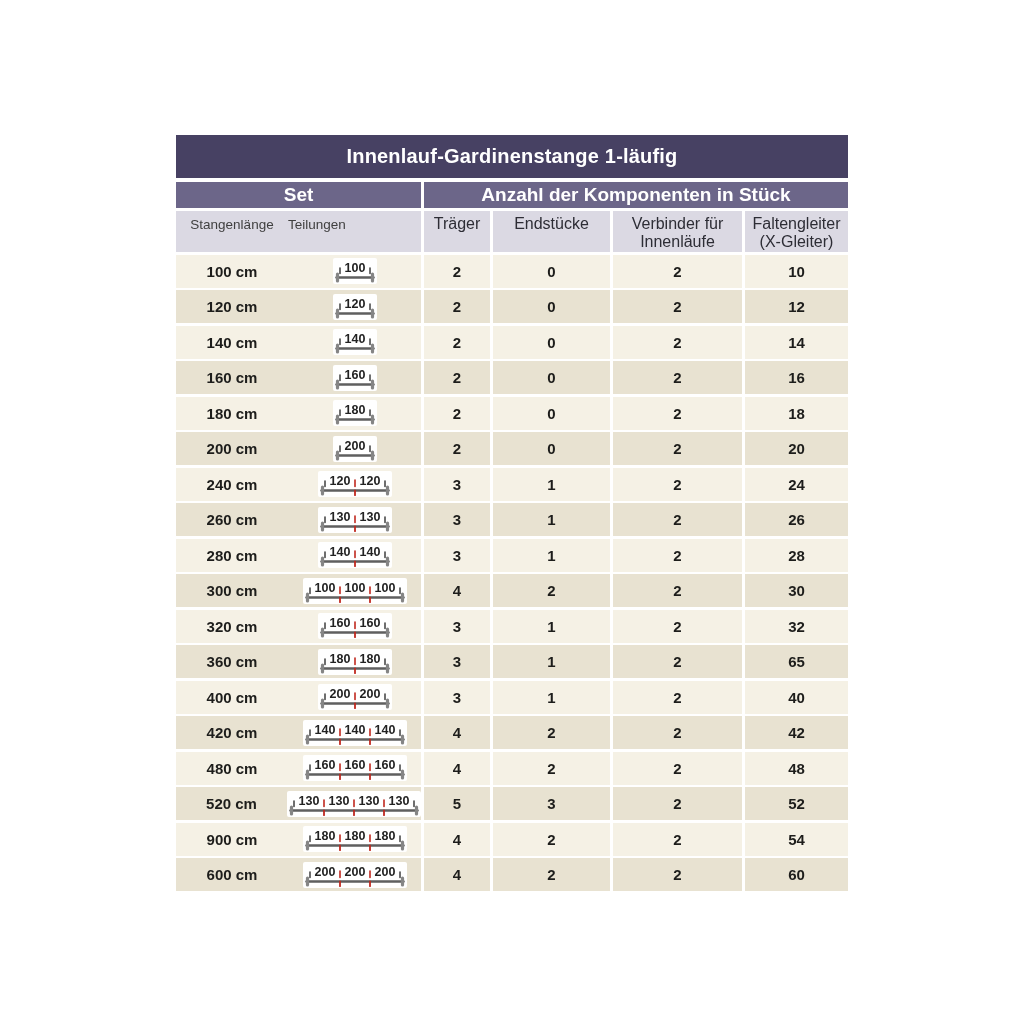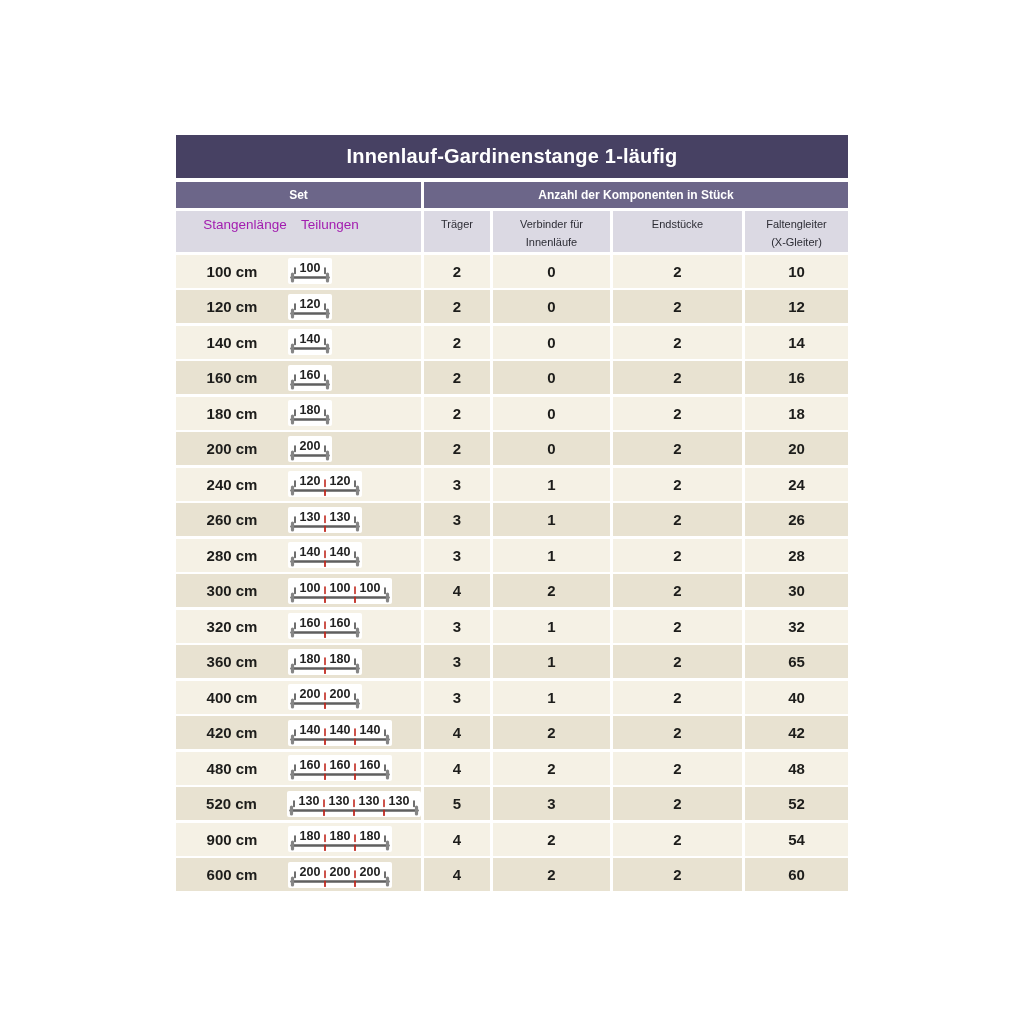--- a/index.html
+++ b/index.html
@@ -36,77 +36,77 @@
   .section-row {
     display: grid;
     grid-template-columns: 245px 424px;
     column-gap: 3px;
     margin-bottom: 3px;
   }
   .section-cell {
     height: 26px;
     background: var(--section_bg);
     color: #ffffff;
-    font-size: 12px;
+    font-size: 19px;
     font-weight: bold;
     display: flex;
     align-items: center;
     justify-content: center;
   }
   .grid-row {
     display: grid;
     grid-template-columns: 245px 66px 117px 129px 103px;
     column-gap: 3px;
     margin-bottom: 2.5px;
   }
   .header-cell {
     background: var(--header_bg);
     min-height: 41px;
     color: #2d2d35;
-    font-size: 11px;
+    font-size: 16px;
     line-height: 18px;
     display: flex;
     flex-direction: column;
     align-items: center;
     justify-content: flex-start;
     padding-top: 4px;
     box-sizing: border-box;
     text-align: center;
   }
   .header-set-cell {
     background: var(--header_bg);
     min-height: 41px;
-    color: #a21caf;
+    color: #404040;
     font-size: 13.5px;
     display: flex;
     flex-direction: row;
     align-items: flex-start;
     padding-top: 6px;
     box-sizing: border-box;
-    padding-left: 13px;
   }
   .header-set-cell .h-len { width: 112px; text-align: center; }
   .header-set-cell .h-teil { flex: 1; text-align: left; }
   .cell {
     height: 33px;
     display: flex;
     align-items: center;
     justify-content: center;
     font-size: 15px;
     font-weight: bold;
     color: #1d1d1b;
   }
   .row.light .cell { background: var(--row_light); }
   .row.dark  .cell { background: var(--row_dark); }
   .set-cell { justify-content: flex-start; }
   .len-label { width: 112px; text-align: center; }
   .diagram-wrap {
     flex: 1;
     display: flex;
     align-items: center;
+    justify-content: center;
   }
   .diagram-wrap svg { display: block; }
 </style>
 </head>
 <body>
 
 <div class="stage">
   <div class="spec-table">
 
     <div class="title-bar">
@@ -124,25 +124,25 @@
 
     <div class="grid-row" id="col-header-row">
         <div class="header-set-cell">
           <span class="h-len">Stangenlänge</span>
           <span class="h-teil">Teilungen</span>
         </div>
         <div class="header-cell">
           <div>Träger</div>
         </div>
         <div class="header-cell">
+          <div>Endstücke</div>
+        </div>
+        <div class="header-cell">
           <div>Verbinder für</div>
           <div>Innenläufe</div>
-        </div>
-        <div class="header-cell">
-          <div>Endstücke</div>
         </div>
         <div class="header-cell">
           <div>Faltengleiter</div>
           <div>(X-Gleiter)</div>
         </div>
       </div>
 
     <div id="rows">
         <div class="grid-row row light">
           <div class="cell set-cell">

